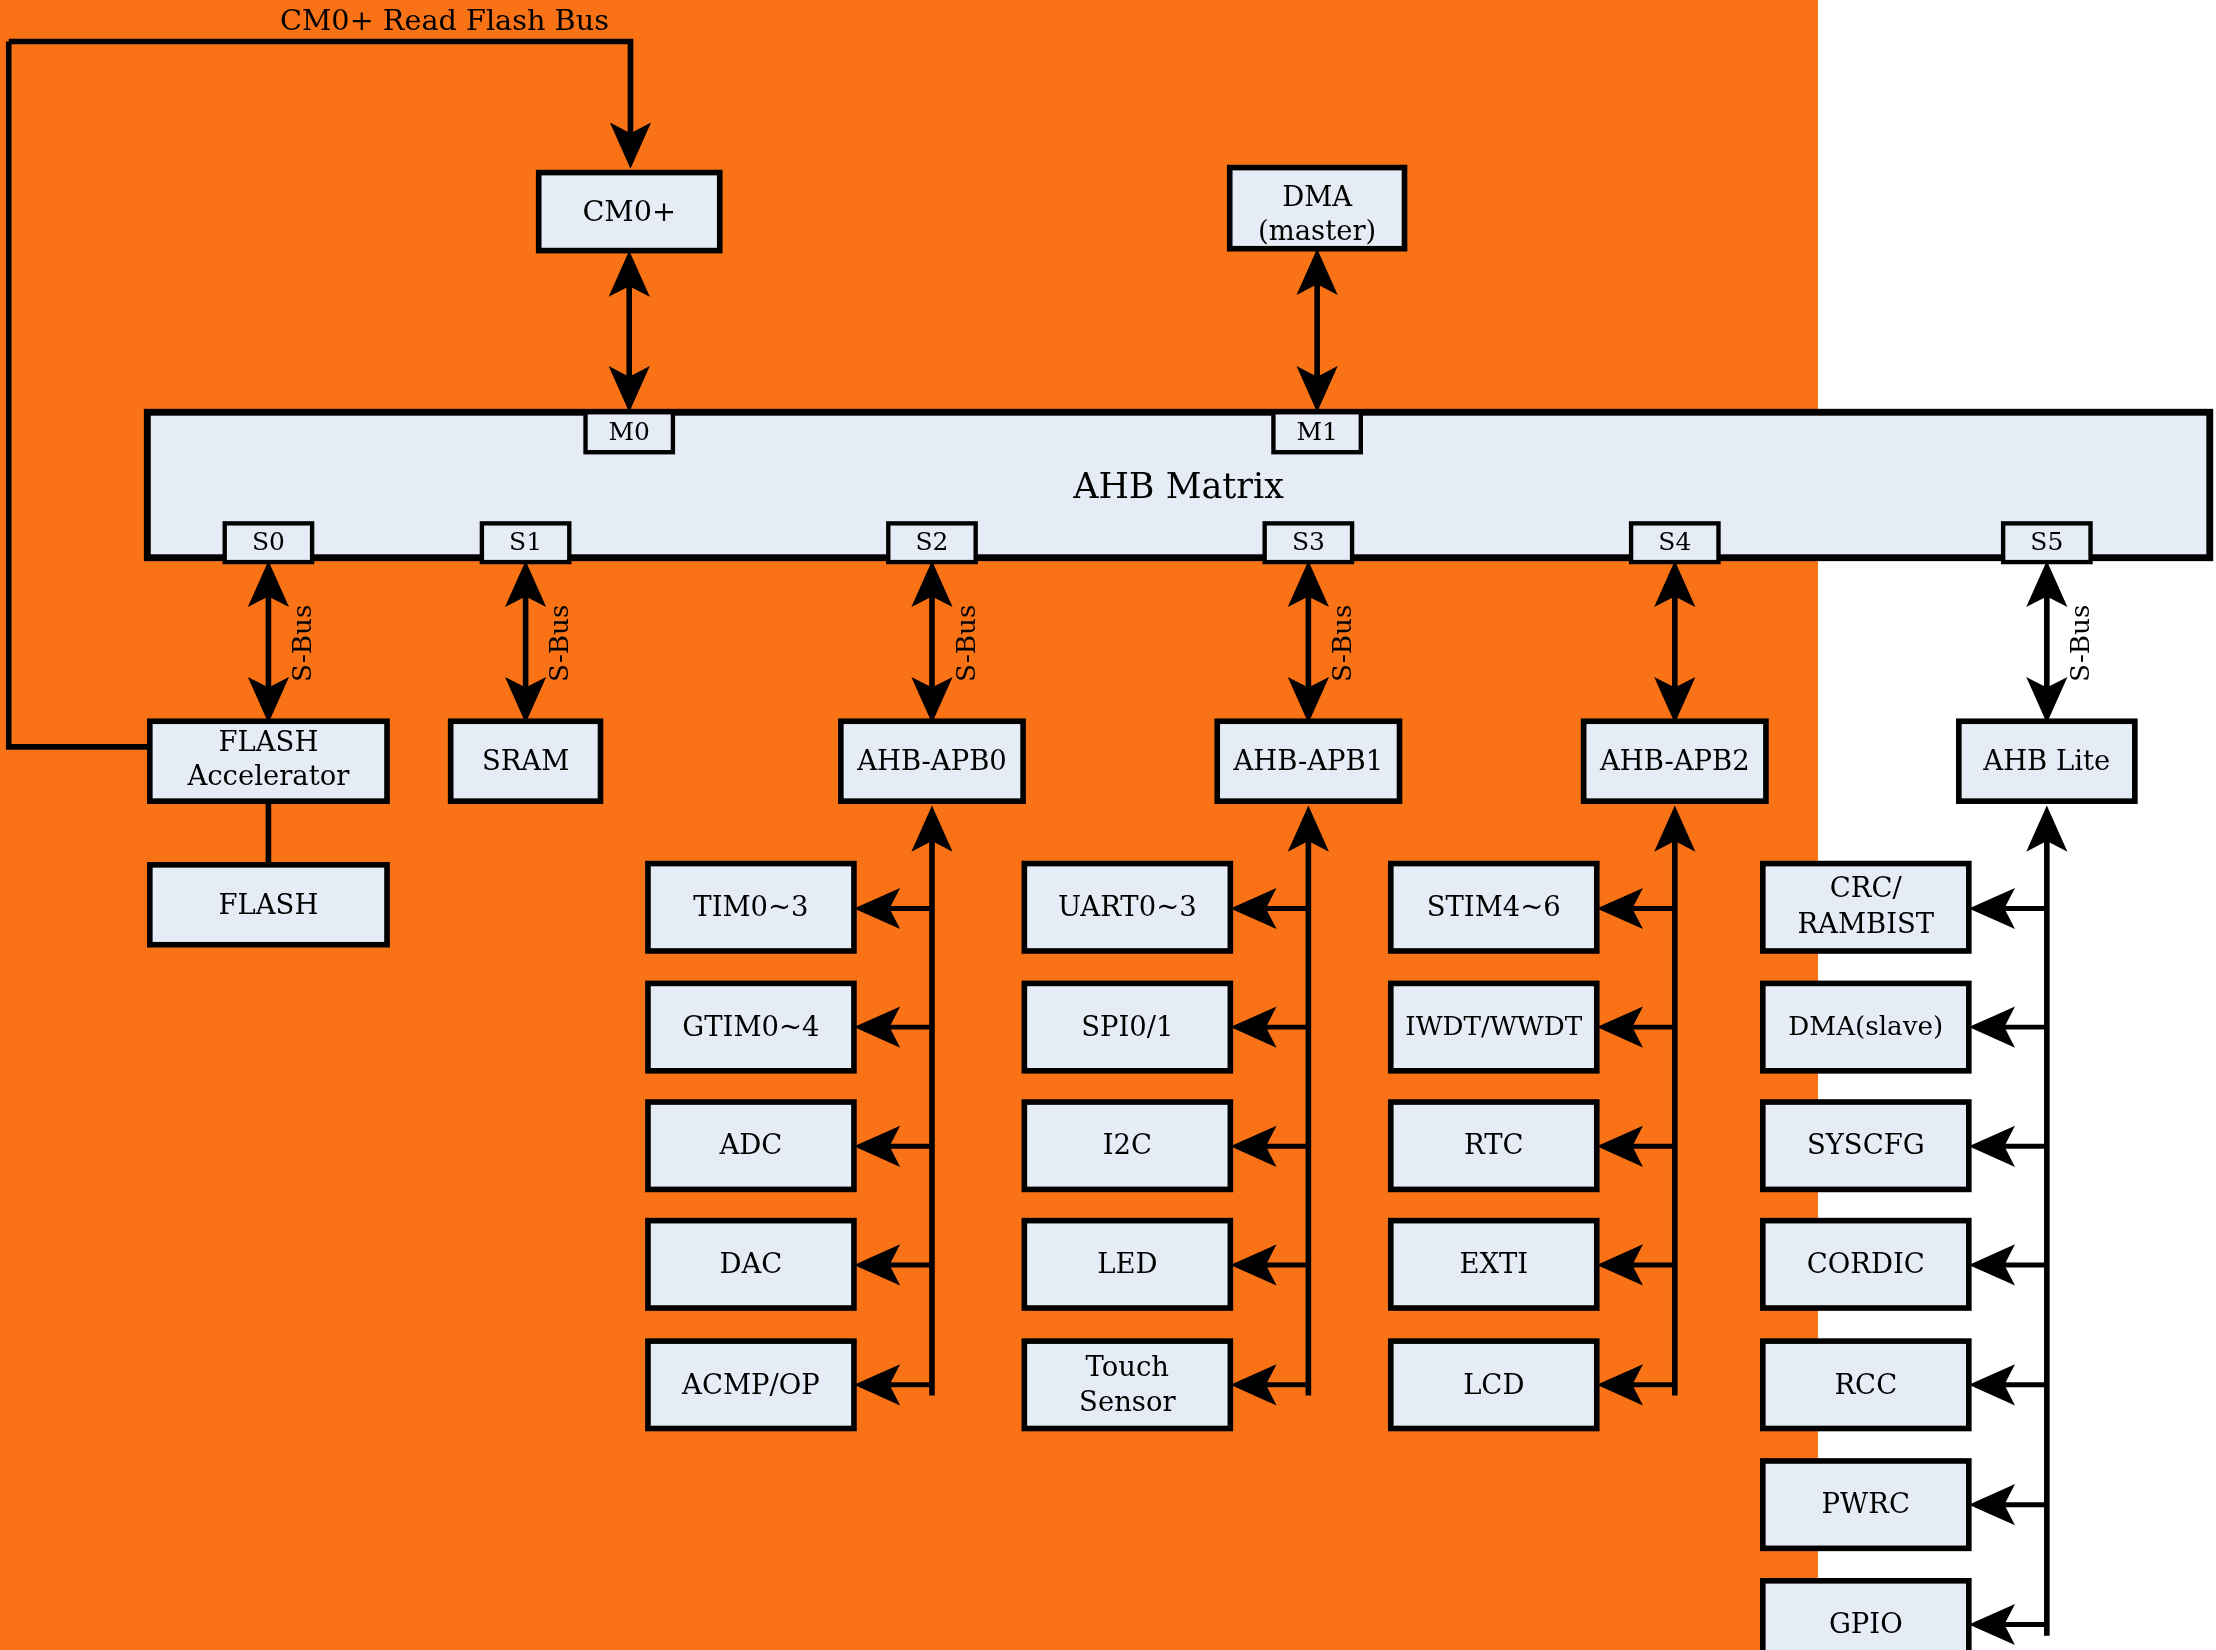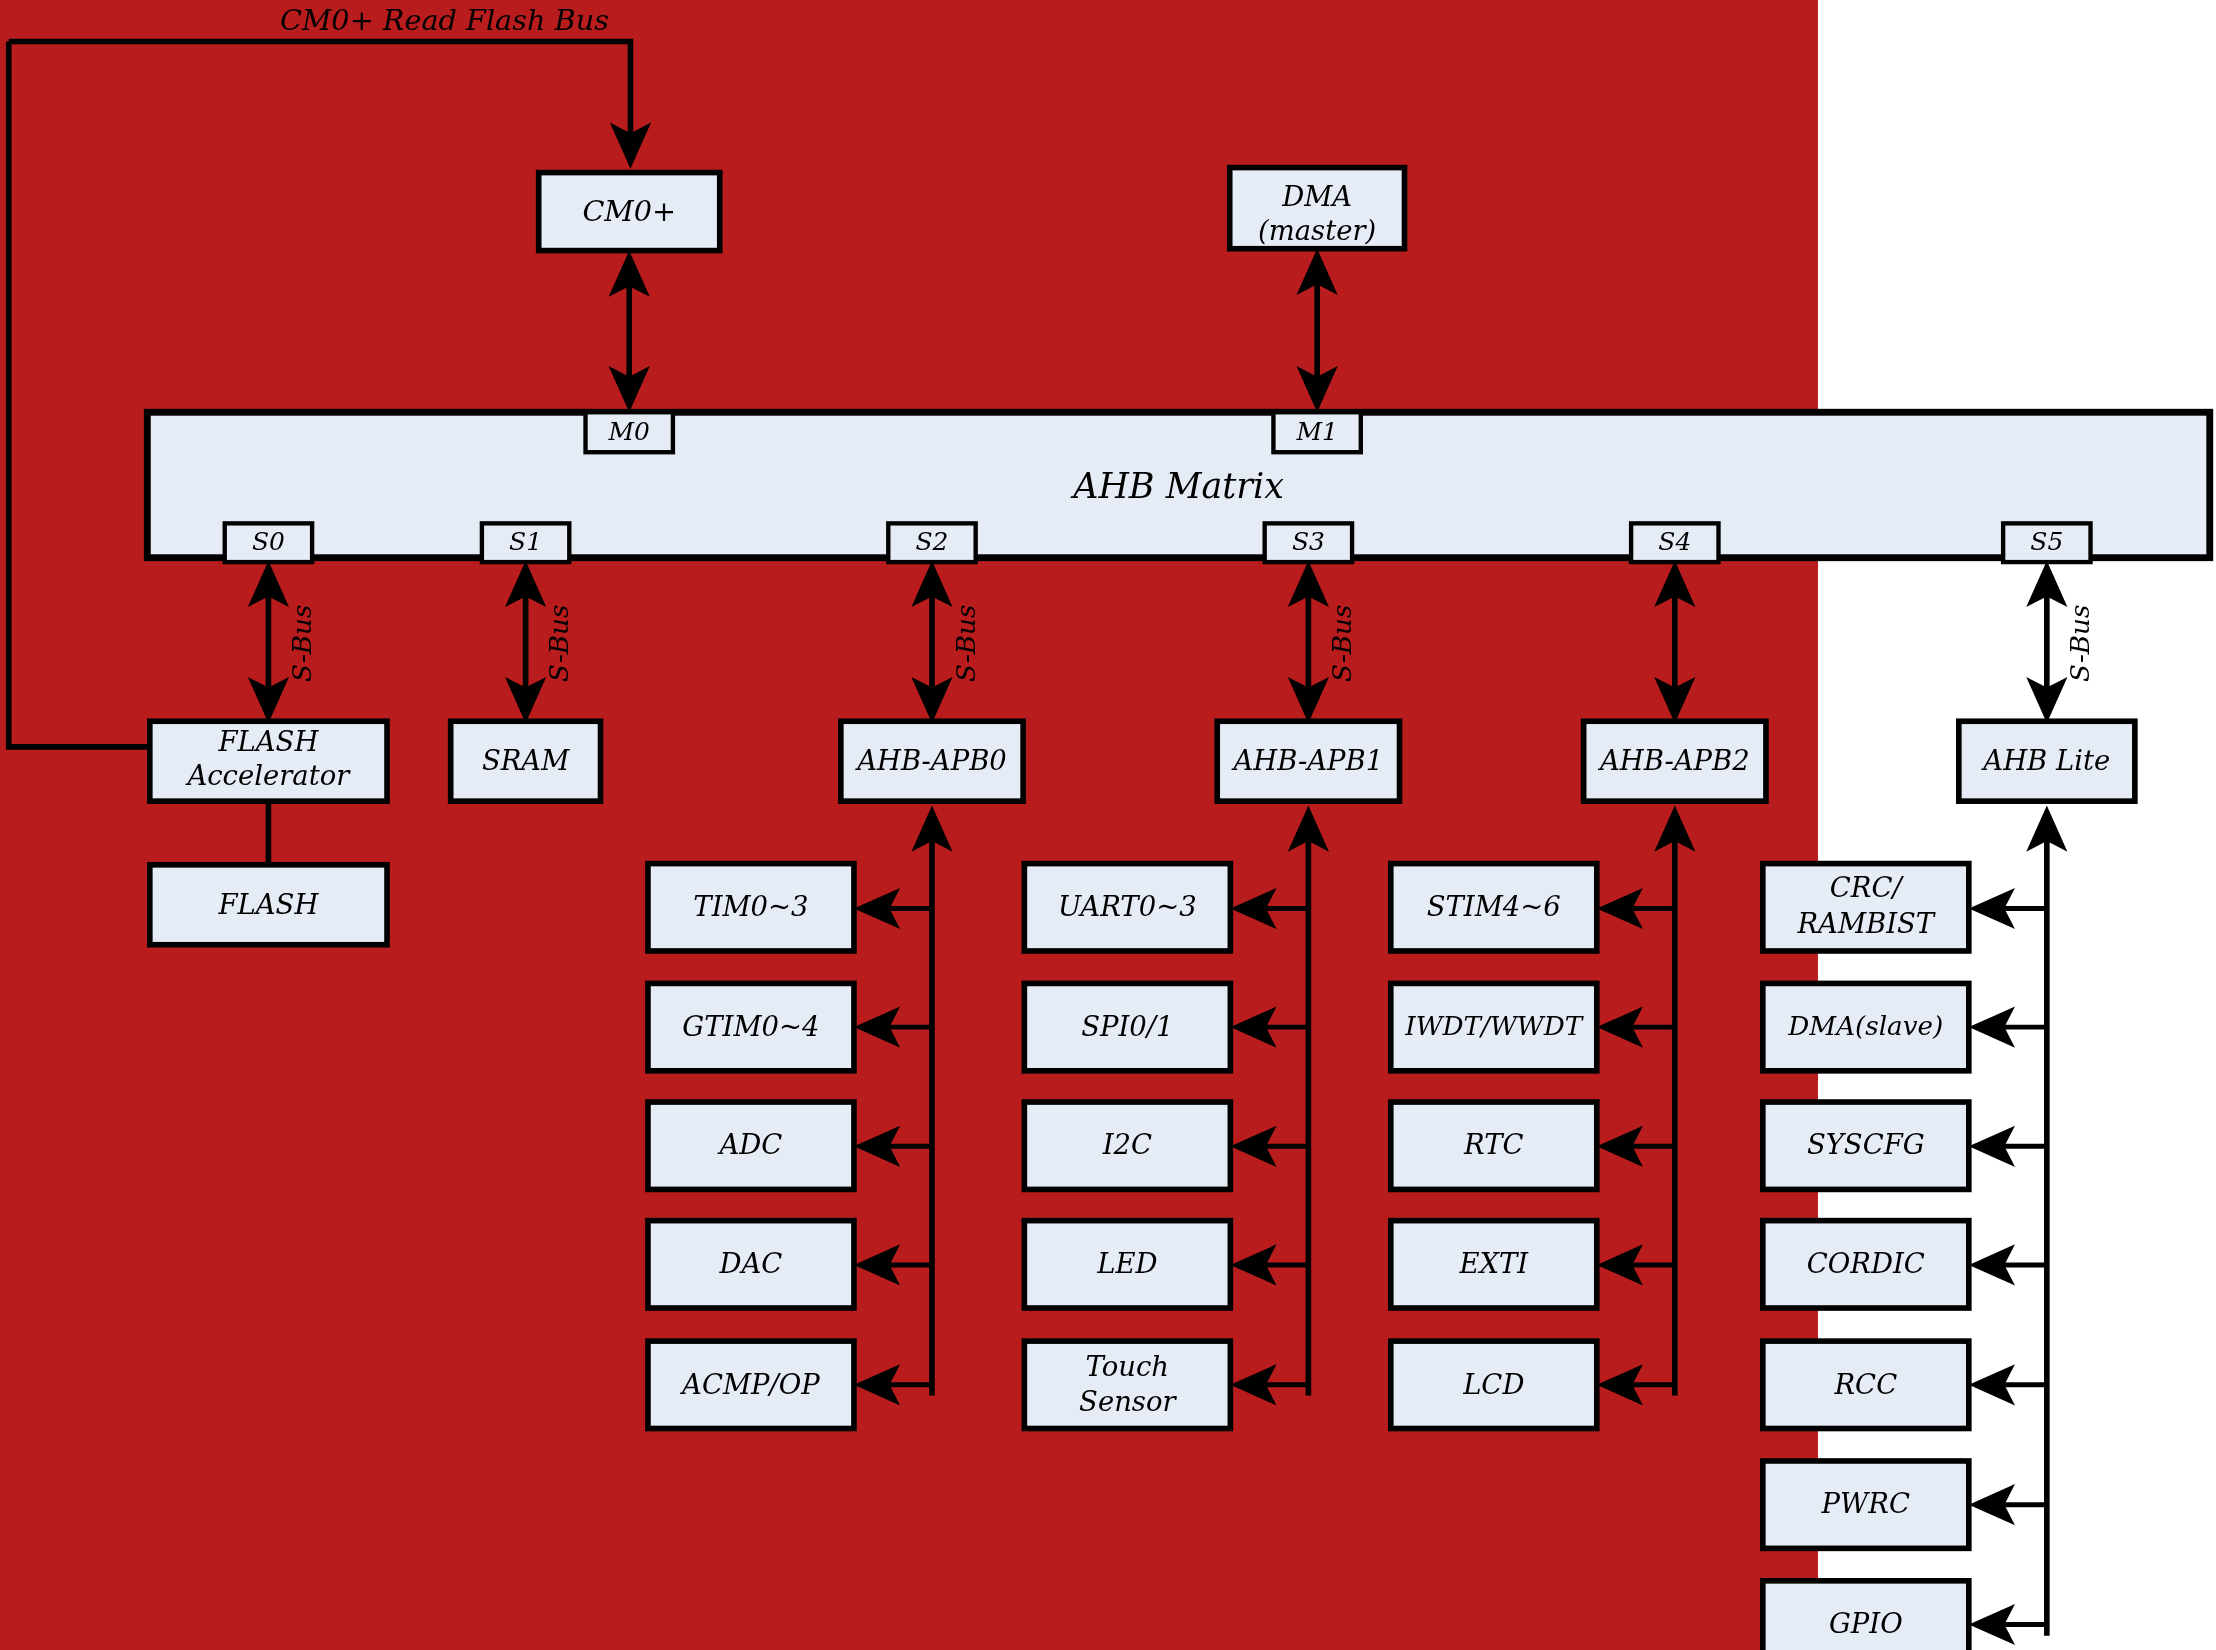--- a/index.html
+++ b/index.html
@@ -1,18 +1,18 @@
 <!DOCTYPE html>
 <html style="font-size:10px"><head>
 <meta charset="utf-8">
 <title>AHB Matrix Block Diagram</title>
 <style>
   html,body{margin:0;padding:0;background:#ffffff;}
   body{font-family:"DejaVu Serif", serif;}
-  #stage{position:relative;width:1818px;height:1651px;background:#b91c1c;font-style:italic;}
+  #stage{position:relative;width:1818px;height:1651px;background:#f97316;}
   svg{display:block;width:2216px;height:1651px;}
   .blk{fill:#e6ecf6;stroke:#000000;stroke-width:9;}
   .blk-thin{fill:#e6ecf6;stroke:#000000;stroke-width:7;}
   .matrix{fill:#e6ecf6;stroke:#000000;stroke-width:11;}
   .lbl{font-family:"DejaVu Serif", serif;fill:#000000;text-anchor:middle;dominant-baseline:middle;}
   .t40{font-size:40px;}
   .t42{font-size:42px;}
   .t44{font-size:44px;}
   .t46{font-size:46px;}
   .t56{font-size:56px;}

